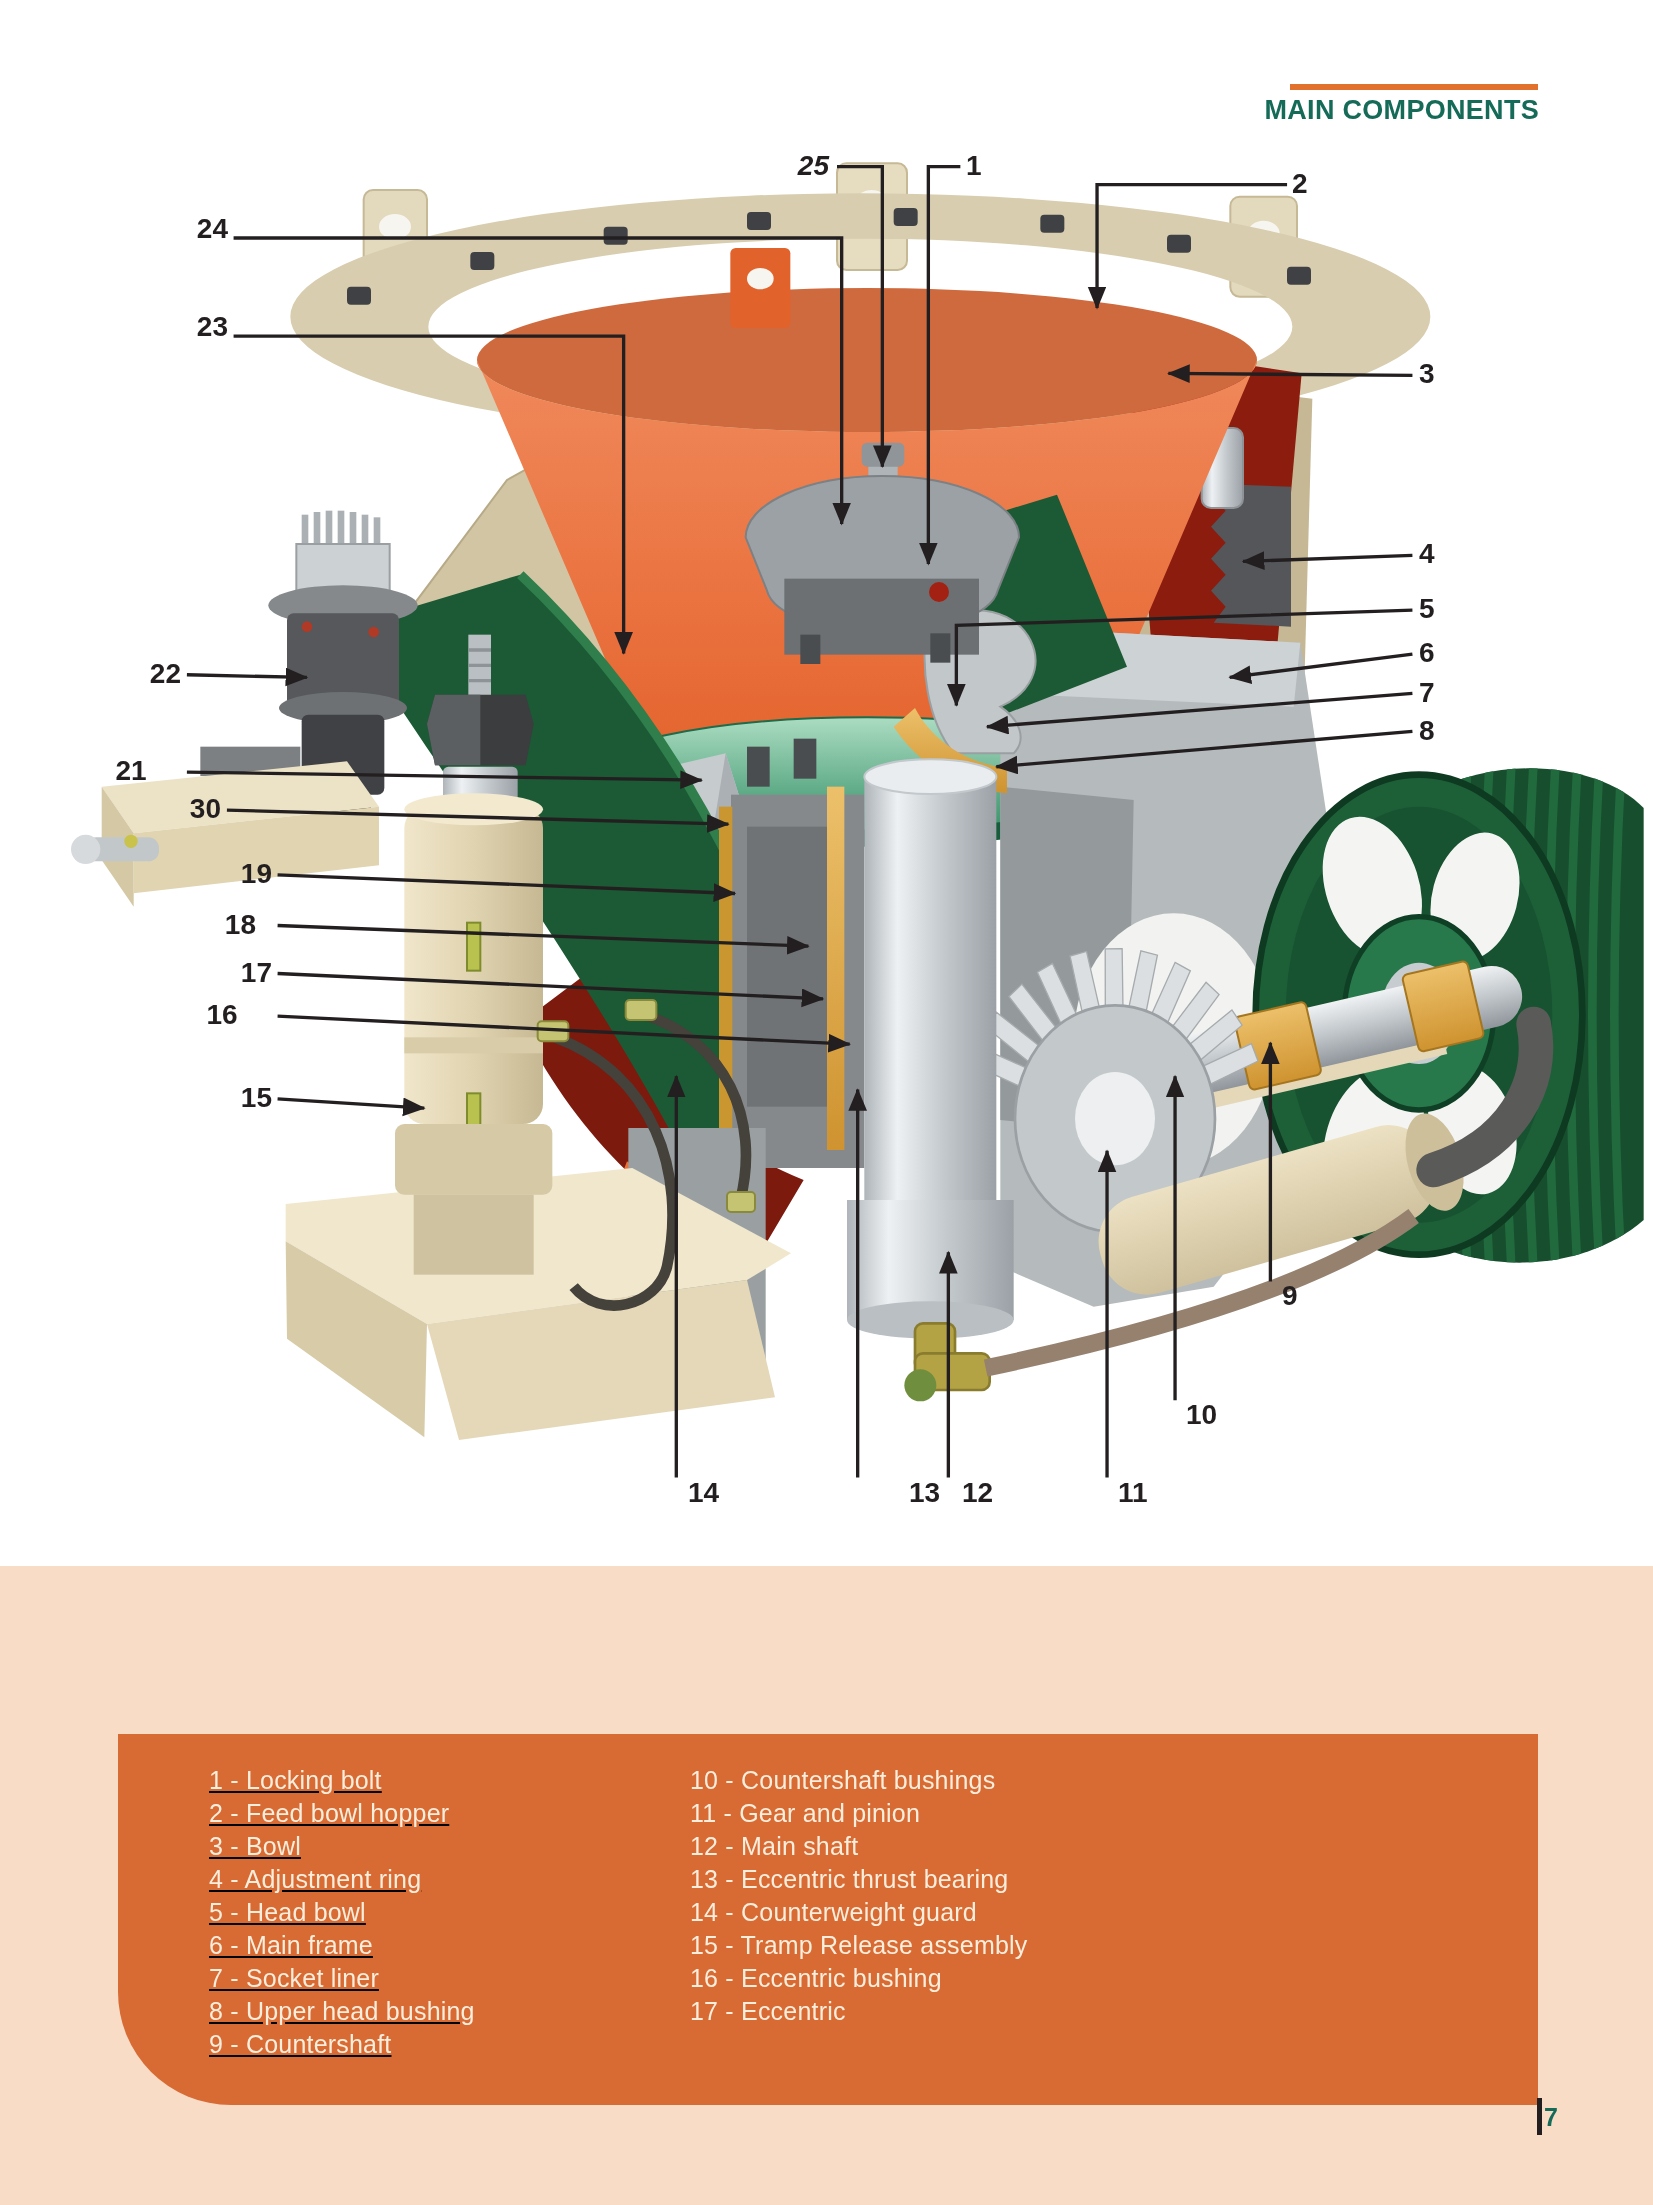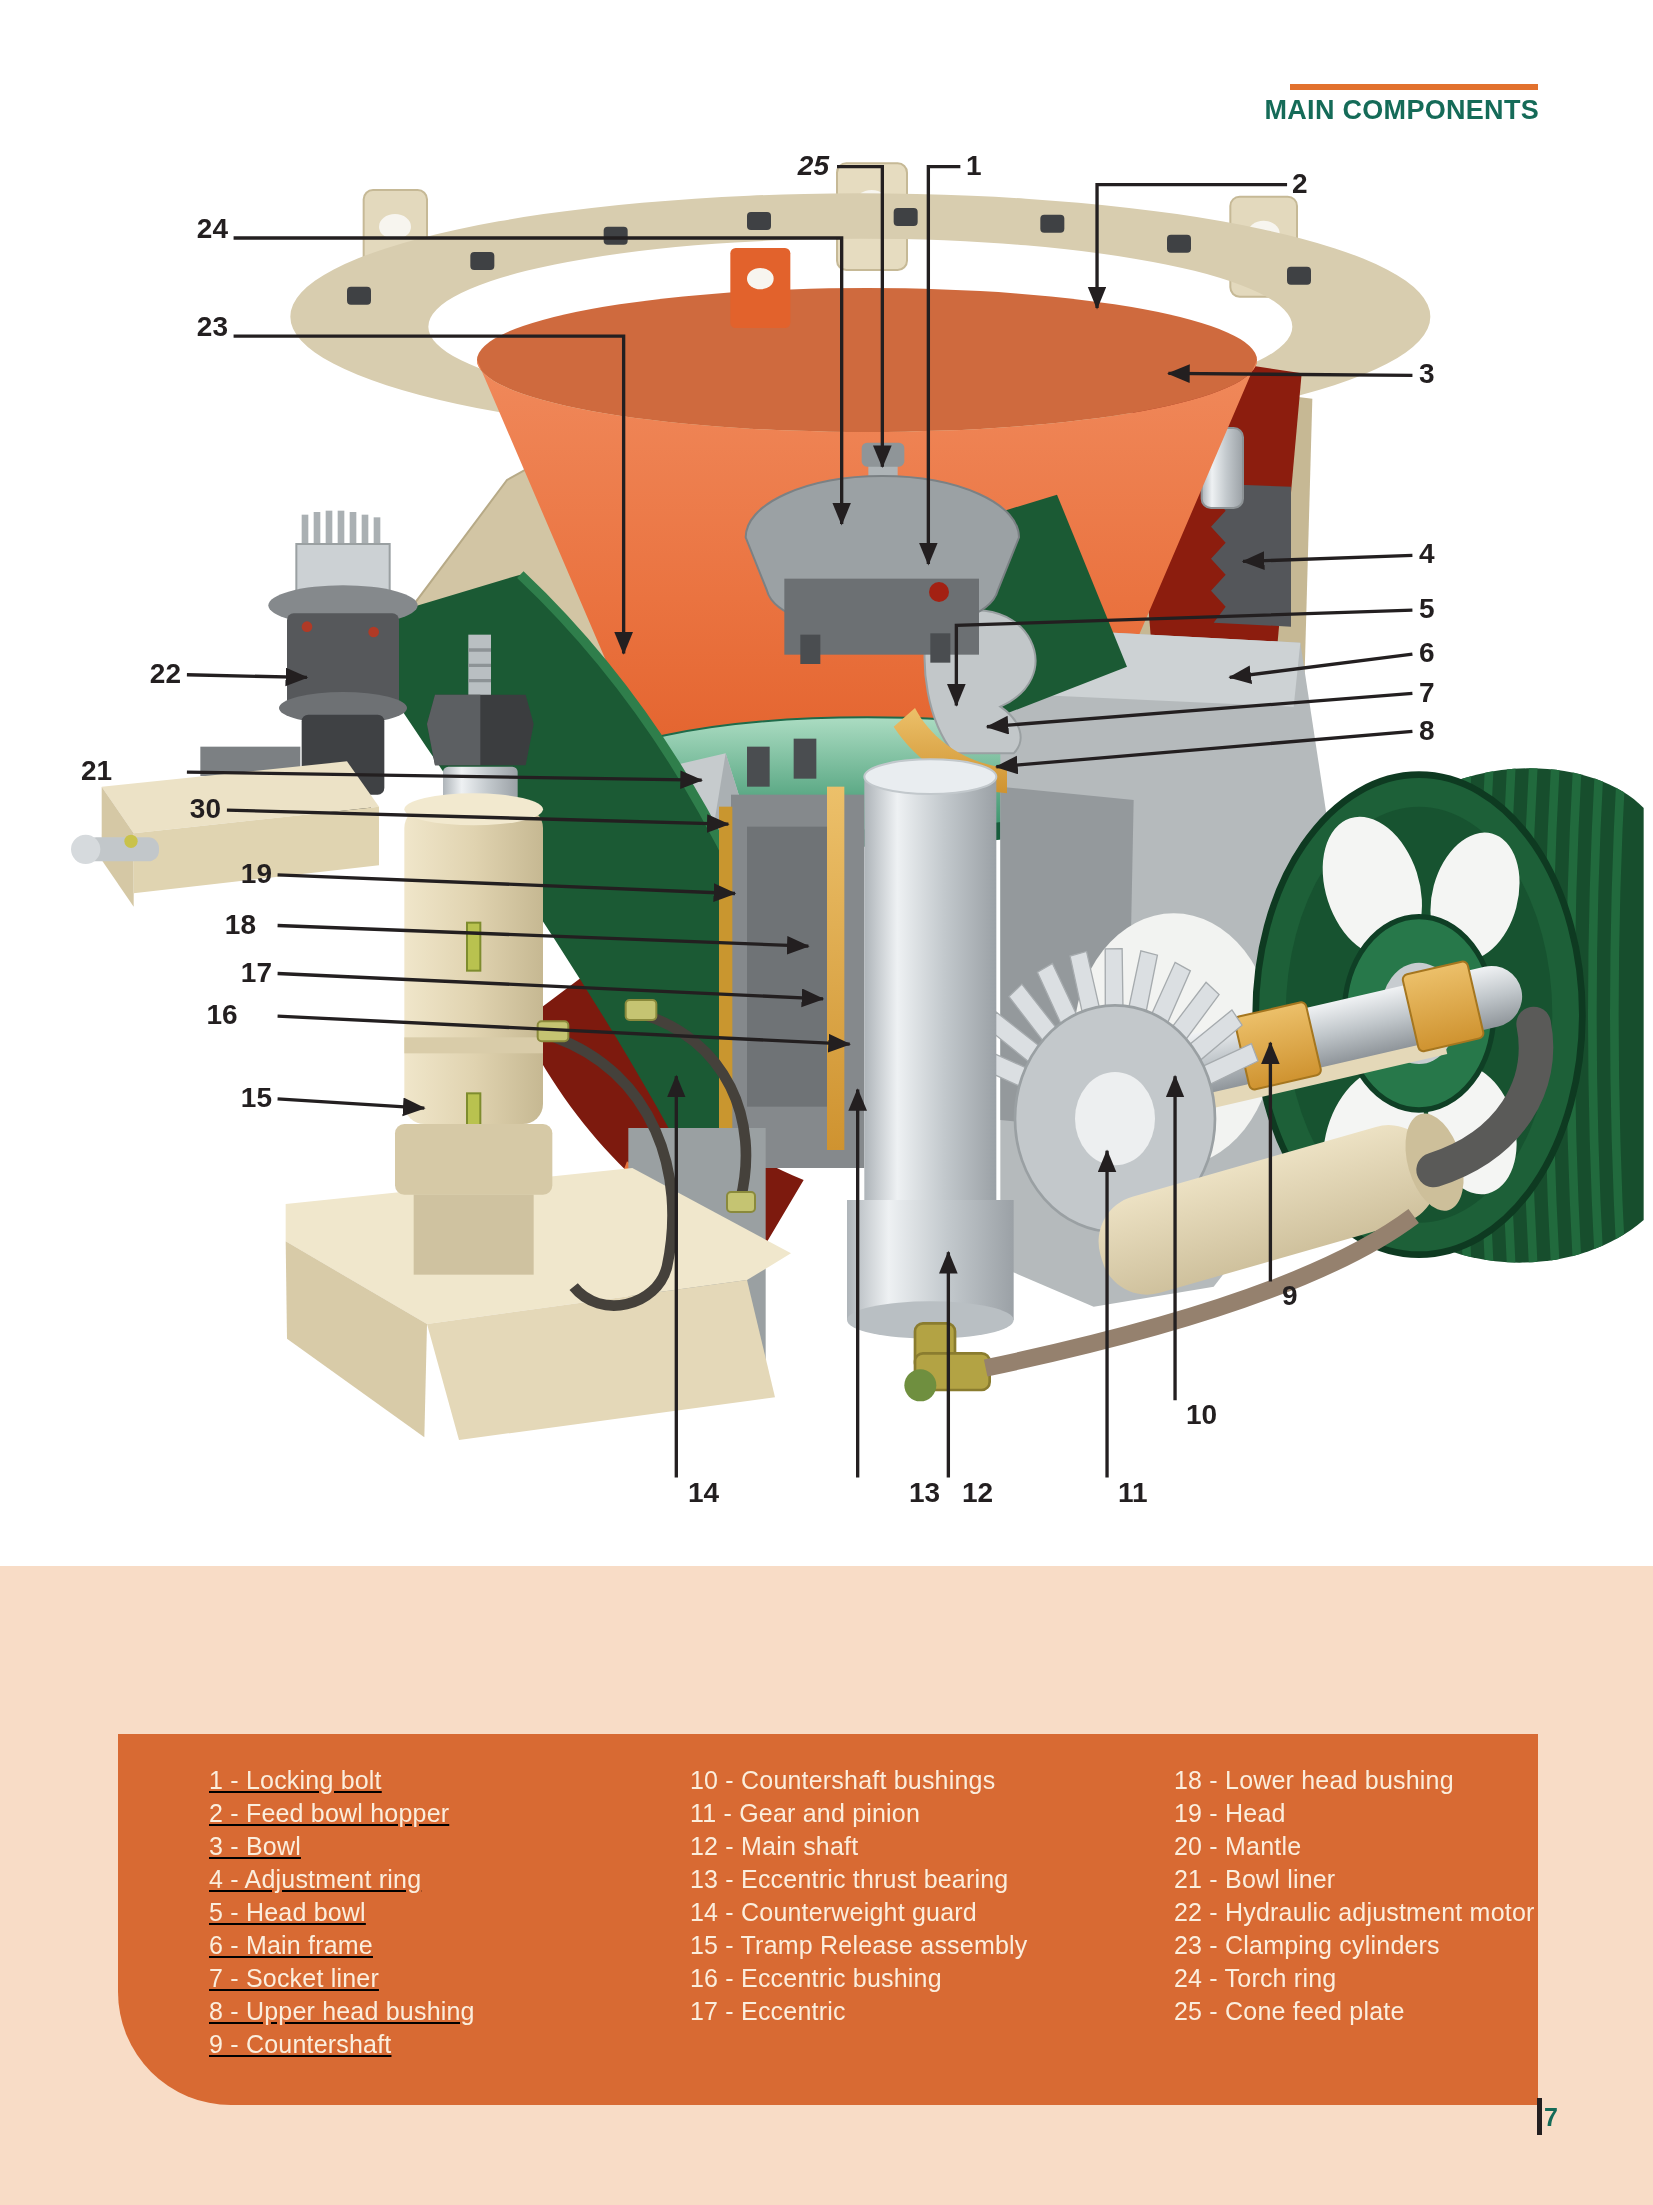--- a/index.html
+++ b/index.html
@@ -342,21 +342,21 @@
     <span class="callout-num" style="top: 1494px; left: 1118px;">11</span>
     <span class="callout-num" style="top: 1494px; left: 962px;">12</span>
     <span class="callout-num" style="top: 1494px; left: 868px; margin-left: 41px;">13</span>
     <span class="callout-num" style="top: 1494px; left: 688px;">14</span>
     <span class="callout-num" style="top: 1099px; left: 172px; width: 100px; text-align: right;">15</span>
     <span class="callout-num" style="top: 1016px; left: 172px; width: 100px; text-align: center;">16</span>
     <span class="callout-num" style="top: 974px; left: 172px; width: 100px; text-align: right;">17</span>
     <span class="callout-num" style="top: 926px; left: 156px; width: 100px; text-align: right;">18</span>
     <span class="callout-num" style="top: 875px; left: 172px; width: 100px; text-align: right;">19</span>
     <span class="callout-num" style="top: 810px; left: 121px; width: 100px; text-align: right;">30</span>
-    <span class="callout-num" style="top: 772px; left: 81px; width: 100px; text-align: left;">21</span>
+    <span class="callout-num" style="top: 772px; left: 81px; width: 100px; text-align: center;">21</span>
     <span class="callout-num" style="top: 675px; left: 81px; width: 100px; text-align: right;">22</span>
     <span class="callout-num" style="top: 328px; left: 128px; width: 100px; text-align: right;">23</span>
     <span class="callout-num" style="top: 230px; left: 128px; width: 100px; text-align: right;">24</span>
     <span class="callout-num" style="top: 167px; left: 729px; width: 100px; text-align: right; font-style: italic;">25</span>
   </div>
 
 <div class="abs" id="peach-band"></div>
 <div class="abs" id="legend-box">
   <div class="legend-col" id="legend-col-0">
       <div class="legend-item">1 - Locking bolt</div>
@@ -372,27 +372,17 @@
   <div class="legend-col" id="legend-col-1">
       <div class="legend-item">10 - Countershaft bushings</div>
       <div class="legend-item">11 - Gear and pinion</div>
       <div class="legend-item">12 - Main shaft</div>
       <div class="legend-item">13 - Eccentric thrust bearing</div>
       <div class="legend-item">14 - Counterweight guard</div>
       <div class="legend-item">15 - Tramp Release assembly</div>
       <div class="legend-item">16 - Eccentric bushing</div>
       <div class="legend-item">17 - Eccentric</div>
     </div>
-  <div class="legend-col" id="legend-col-2">
-      <div class="legend-item">18 - Lower head bushing</div>
-      <div class="legend-item">19 - Head</div>
-      <div class="legend-item">20 - Mantle</div>
-      <div class="legend-item">21 - Bowl liner</div>
-      <div class="legend-item">22 - Hydraulic adjustment motor</div>
-      <div class="legend-item">23 - Clamping cylinders</div>
-      <div class="legend-item">24 - Torch ring</div>
-      <div class="legend-item">25 - Cone feed plate</div>
-    </div>
 </div>
 
 <div class="abs" id="page-number-bar"></div>
 <div class="abs" id="page-number">7</div>
 
 
 </body></html>

